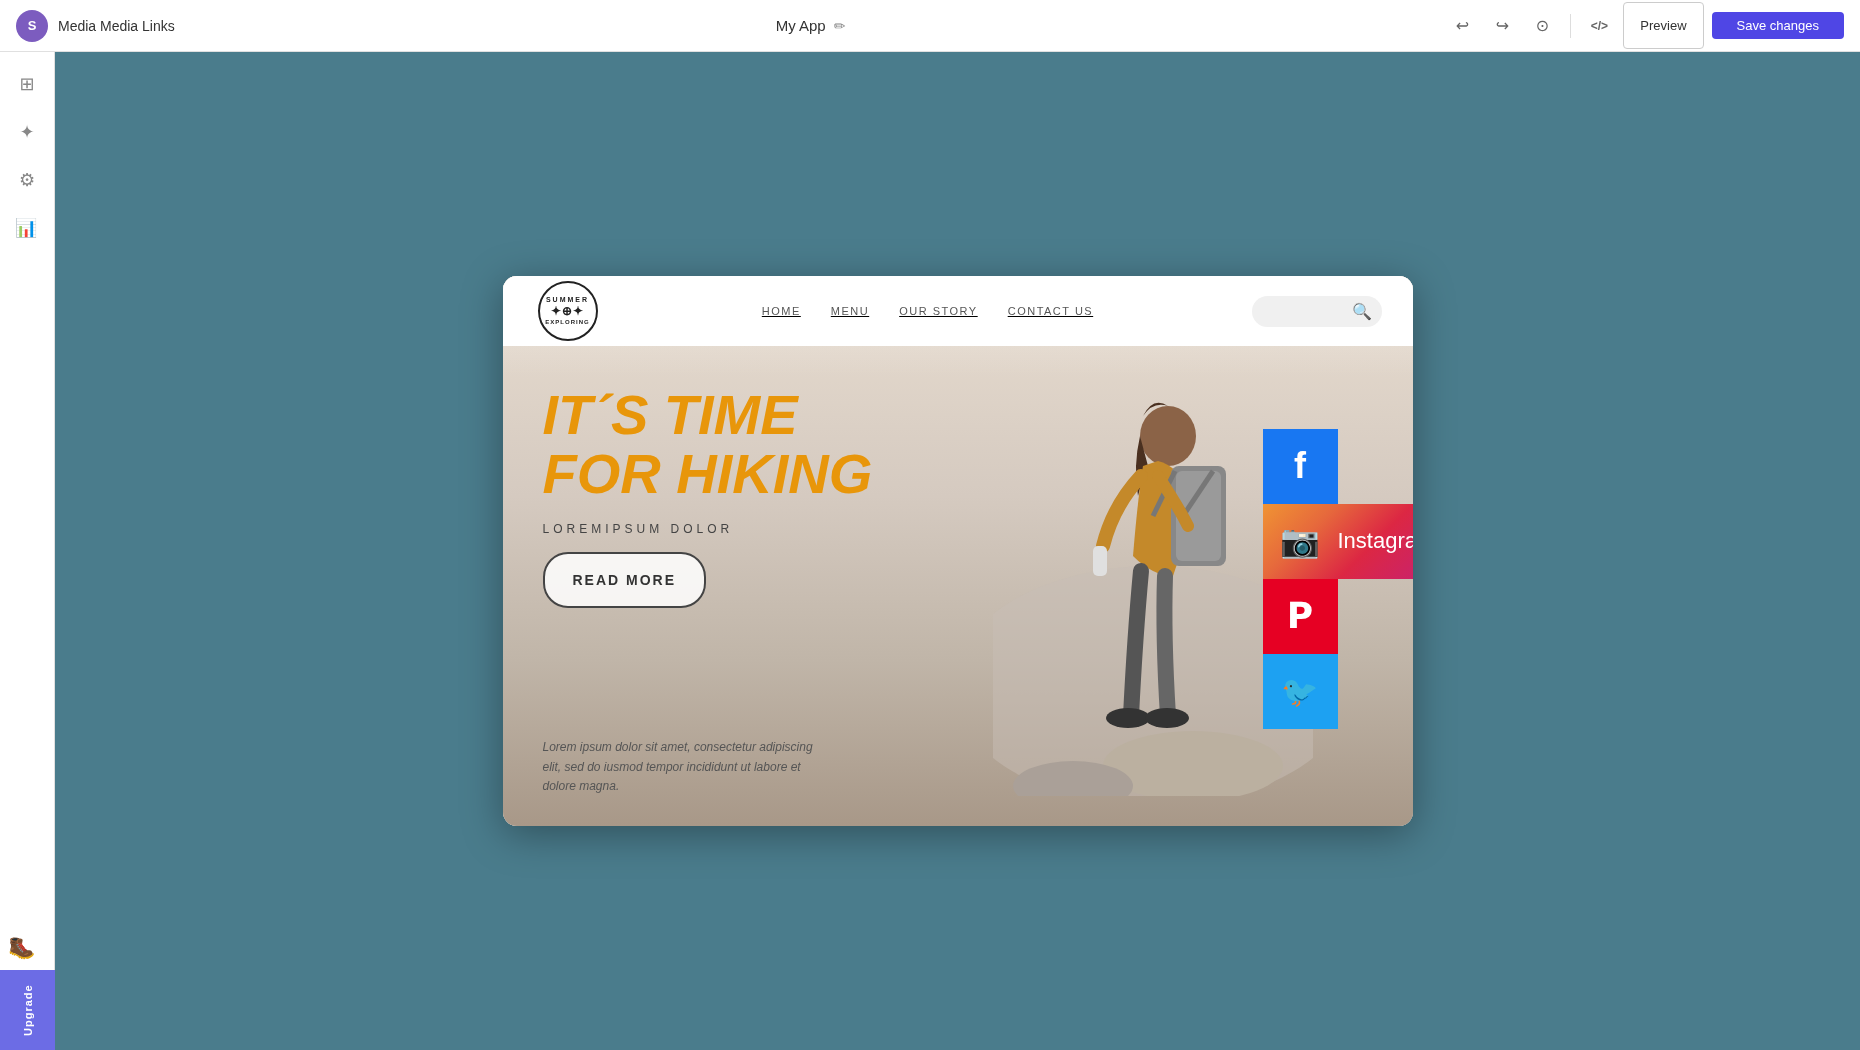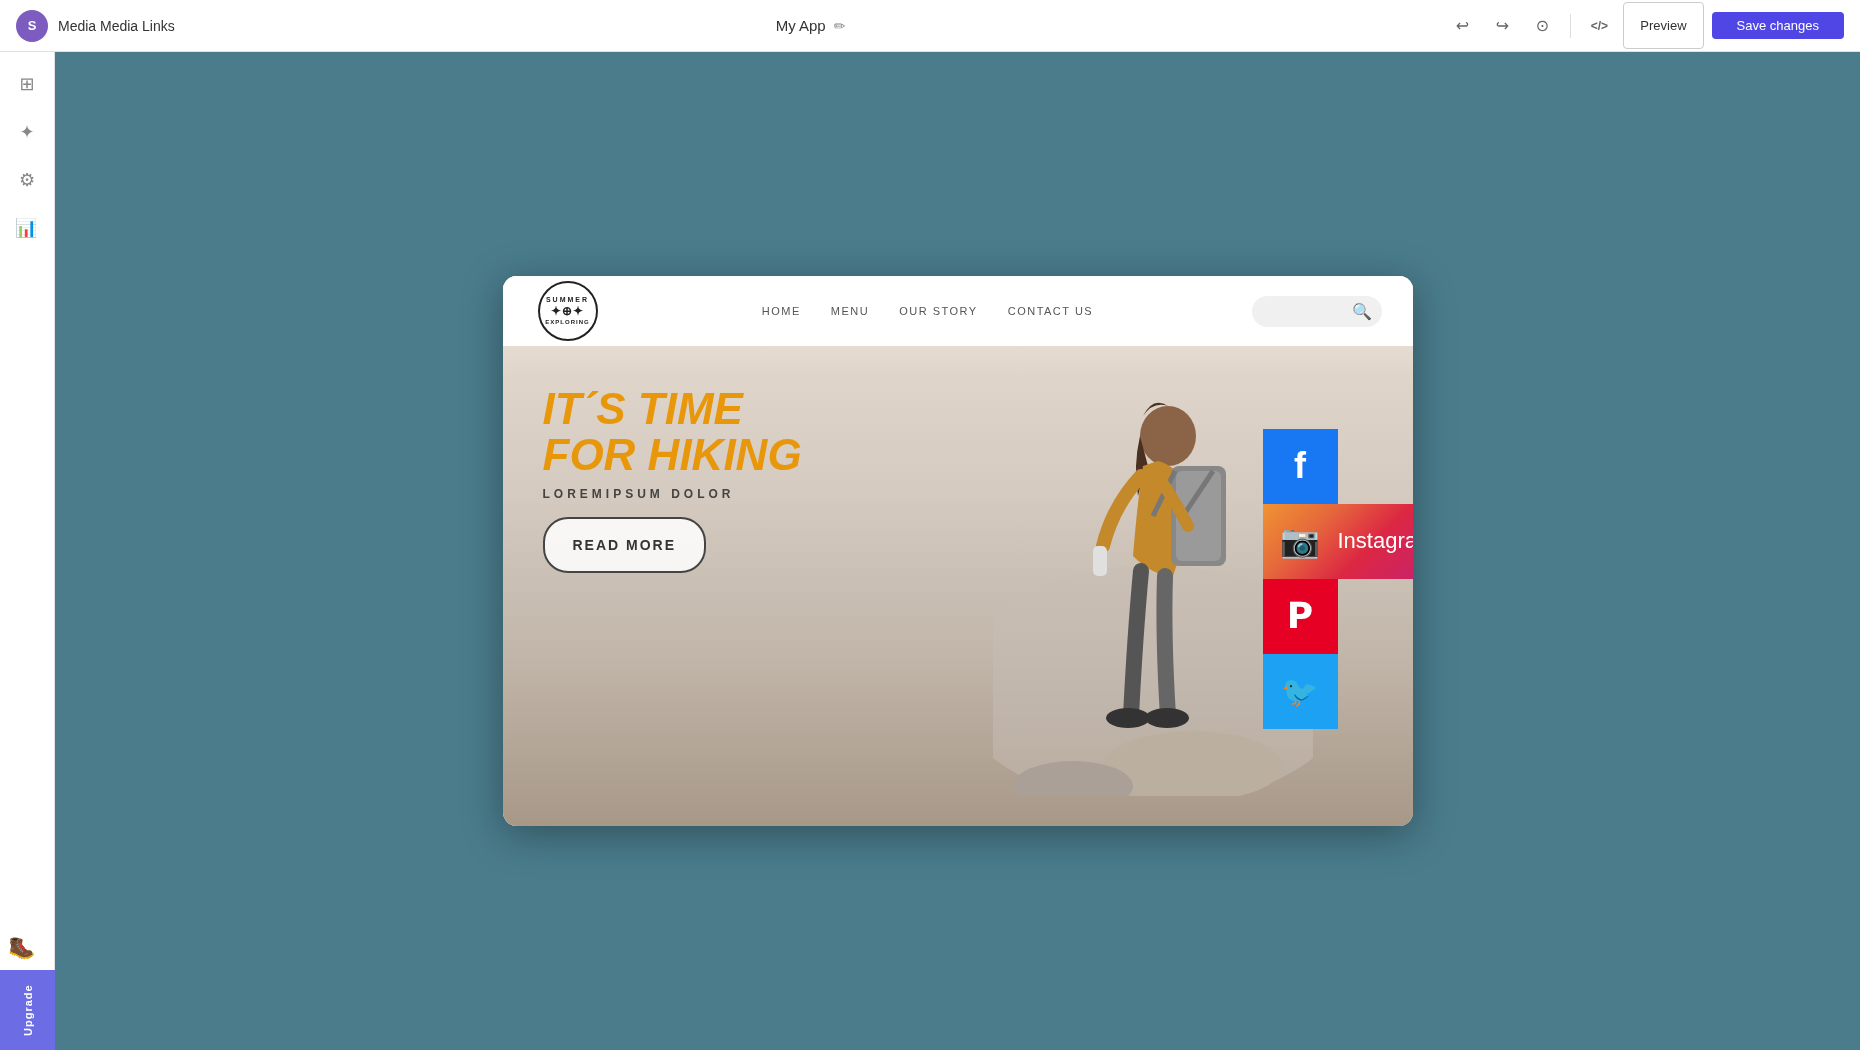--- a/index.html
+++ b/index.html
@@ -80,21 +80,21 @@
     }
     #site-logo {
       width: 70px; height: 70px; display: flex; align-items: center; justify-content: center;
     }
     #logo-circle {
       width: 60px; height: 60px; border: 2px solid #222; border-radius: 50%;
       display: flex; flex-direction: column; align-items: center; justify-content: center;
       font-size: 7px; color: #222; font-weight: bold; letter-spacing: 1px; text-align: center;
       line-height: 1.3;
     }
-    #site-nav-links { display: flex; gap: 30px; align-items: center; }
+    #site-nav-links { display: flex; gap: 30px; align-items: center; text-decoration: underline; }
     .nav-link { font-size: 11px; color: #555; letter-spacing: 1.5px; text-transform: uppercase; cursor: pointer; font-weight: 500; }
     #site-search {
       background: #f0f0f0; border-radius: 20px; padding: 6px 14px;
       display: flex; align-items: center; gap: 6px; width: 130px;
     }
     #search-input-inner { background: transparent; border: none; outline: none; font-size: 12px; width: 80px; }
 
     
     #site-hero {
       position: absolute; top: 0; left: 0; right: 0; bottom: 0;
@@ -111,26 +111,26 @@
     #hiker-figure {
       position: absolute; right: 100px; top: 60px; width: 320px; height: 460px;
       display: flex; align-items: center; justify-content: center;
     }
 
     
     #hero-text {
       position: absolute; top: 110px; left: 40px; z-index: 5;
     }
     #hero-headline {
-      font-size: 44px; font-weight: 900; color: #e8960a; line-height: 1.05;
+      font-size: 56px; font-weight: 900; color: #e8960a; line-height: 1.05;
       font-style: italic; text-transform: uppercase;
     }
     #hero-subtext {
-      font-size: 12px; letter-spacing: 4px; color: #444; margin-top: 9px;
-      text-transform: uppercase; font-weight: 700;
+      font-size: 12px; letter-spacing: 4px; color: #444; margin-top: 18px;
+      text-transform: uppercase; font-weight: 400;
     }
     #read-more-btn {
       margin-top: 16px; display: inline-block; padding: 18px 28px;
       border: 2px solid #444; border-radius: 25px; font-size: 14px;
       letter-spacing: 2px; color: #333; cursor: pointer; text-transform: uppercase;
       font-weight: 600; background: rgba(255,255,255,0.85);
     }
     #hero-body-text {
       position: absolute; bottom: 30px; left: 40px; z-index: 5;
       font-size: 12px; color: #555; font-style: italic; max-width: 280px; line-height: 1.6;
@@ -246,20 +246,21 @@
 
       <div id="hero-text">
         <div id="hero-headline">
           <div>IT´S TIME</div>
           <div>FOR HIKING</div>
         </div>
         <div id="hero-subtext">LOREMIPSUM DOLOR</div>
         <div id="read-more-btn">READ MORE</div>
       </div>
 
+      <div id="hero-body-text">Lorem ipsum dolor sit amet, consectetur adipiscing elit, sed do iusmod tempor incididunt ut labore et dolore magna.</div>
 
       <div id="site-nav">
         <div id="site-logo">
           <div id="logo-circle">
             <span style="font-size:7px; letter-spacing:2px;">SUMMER</span>
             <span style="font-size:12px;">✦⊕✦</span>
             <span style="font-size:6px; letter-spacing:1px;">EXPLORING</span>
           </div>
         </div>
         <div id="site-nav-links">

